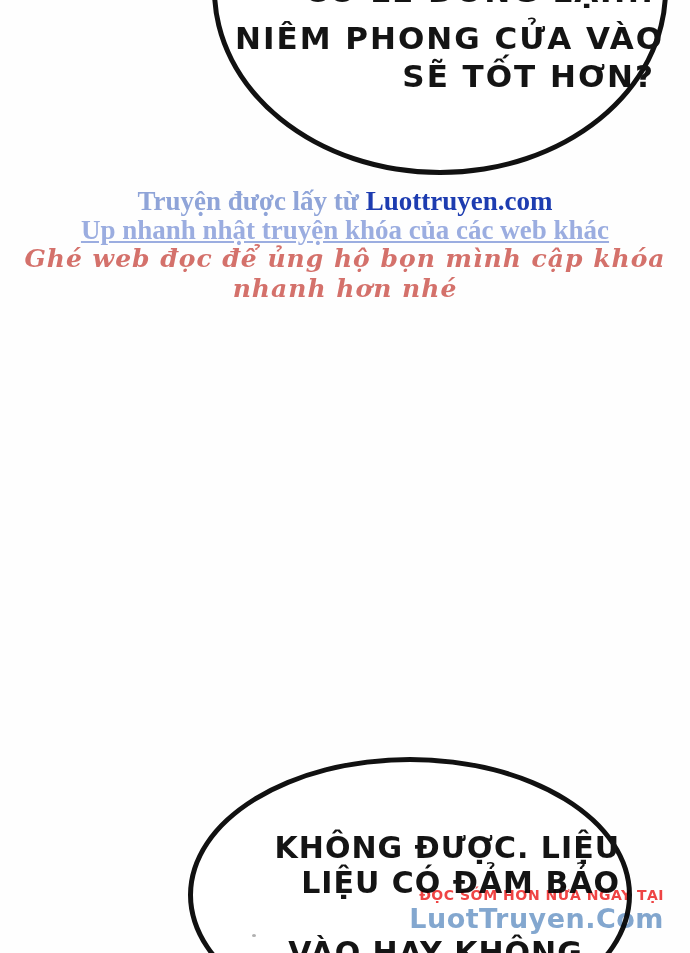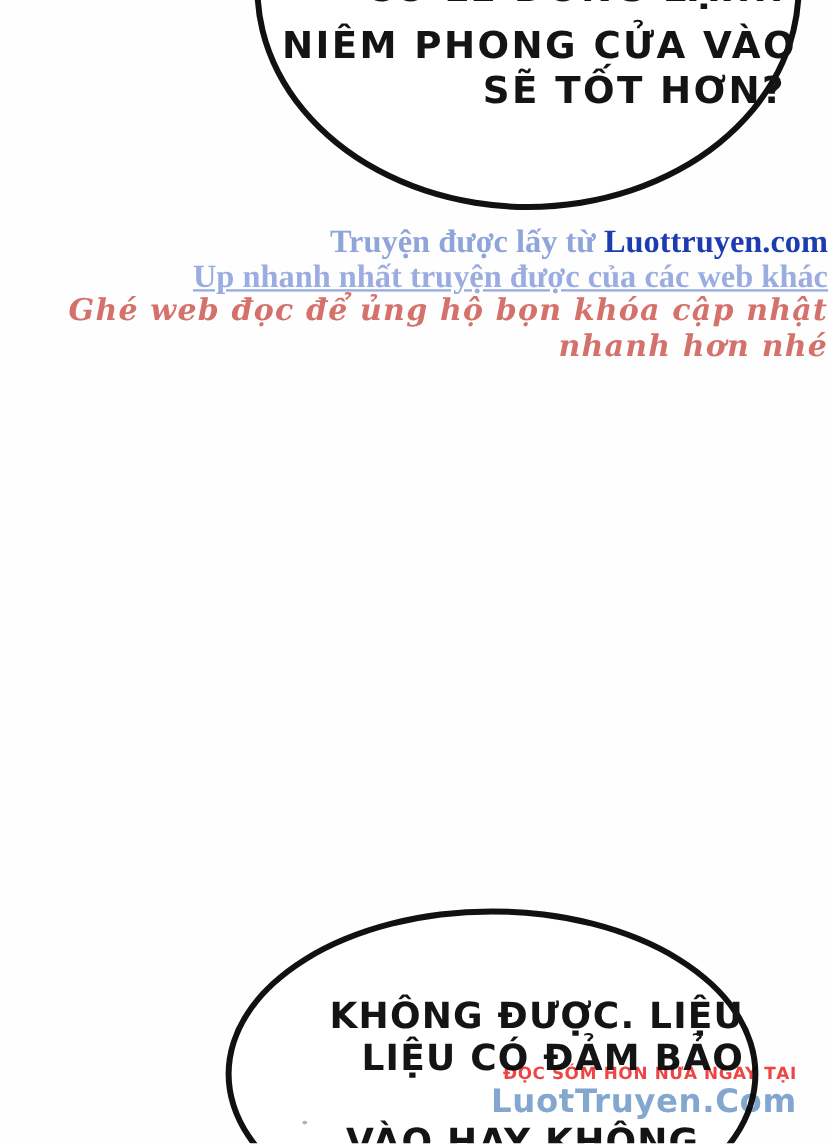--- a/index.html
+++ b/index.html
@@ -37,21 +37,21 @@
   .tl-2{ top:58px; }
 
   .bl-0{ top:831px; }
   .bl-1{ top:866px; }
   .bl-2{ top:901px; }
   .bl-3{ top:936px; }
 
   
   .wm-center{
     position:absolute; left:0; top:186px; width:690px;
-    text-align:right;
+    text-align:center;
     font-family:"Liberation Serif", serif;
     font-weight:bold;
   }
   .wm-line1{ font-size:27px; line-height:30px; color:#8fa4d8; }
   .wm-line1 .brand{ color:#1d3cb0; }
   .wm-line2{
     font-size:27px; line-height:28px; color:#9bade0;
     text-decoration:underline;
   }
   .wm-line3{
@@ -91,22 +91,22 @@
 
   <div class="bubble bubble-top"></div>
   <div class="bubble-line top-line tl-0">CÓ LẼ ĐÓNG LẠI...</div>
   <div class="bubble-line top-line tl-1">NIÊM PHONG CỬA VÀO</div>
   <div class="bubble-line top-line tl-2">SẼ TỐT HƠN?</div>
 
   <div class="wm-center">
     <div class="wm-line1">
       <span>Truyện được lấy từ </span><span class="brand">Luottruyen.com</span>
     </div>
-    <div class="wm-line2">Up nhanh nhất truyện được của các web khác</div>
-    <div class="wm-line3">Ghé web đọc để ủng hộ bọn khóa cập nhật nhanh hơn nhé</div>
+    <div class="wm-line2">Up nhanh nhật truyện khóa của các web khác</div>
+    <div class="wm-line3">Ghé web đọc để ủng hộ bọn mình cập khóa nhanh hơn nhé</div>
   </div>
 
   <div class="bubble bubble-bottom"></div>
   <div class="bubble-line bot-line bl-0">KHÔNG ĐƯỢC. LIỆU</div>
   <div class="bubble-line bot-line bl-1">LIỆU CÓ ĐẢM BẢO</div>
   <div class="bubble-line bot-line bl-3">VÀO HAY KHÔNG...</div>
 
   <div class="speck"></div>
 
   <div class="wm-corner wm-corner-gray">ĐỌC SỚM HƠN NỮA NGAY TẠI</div>

